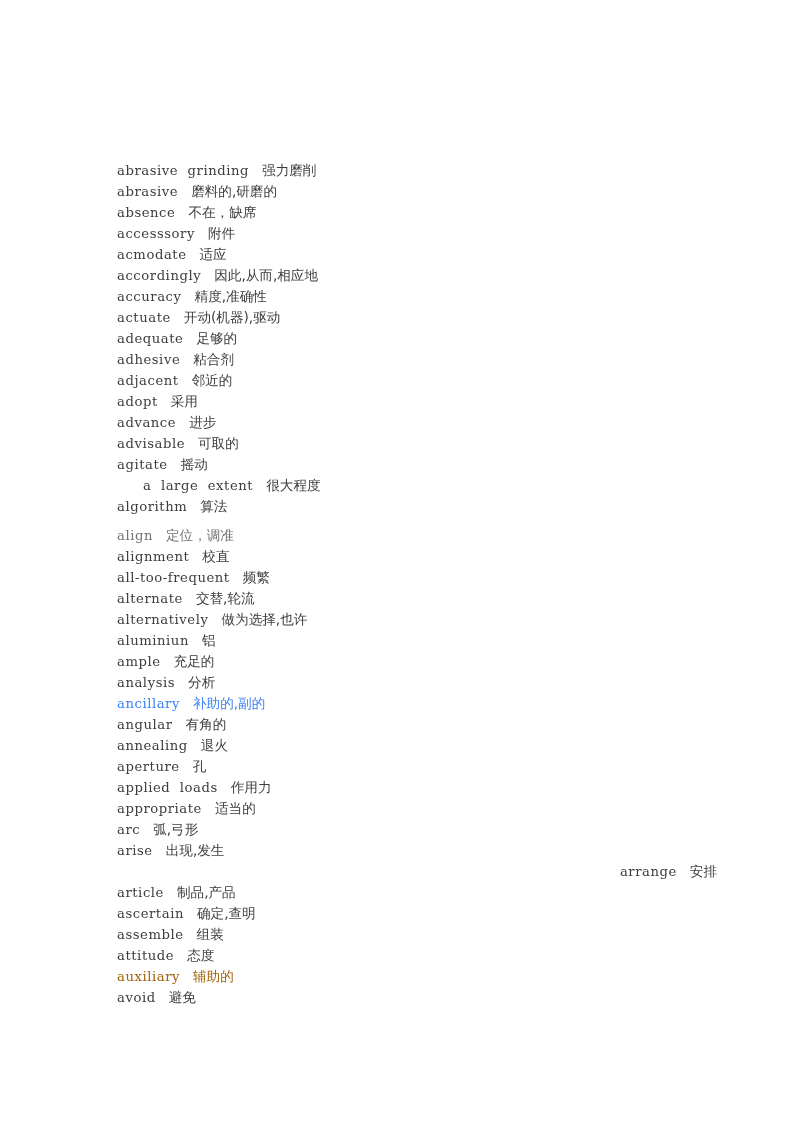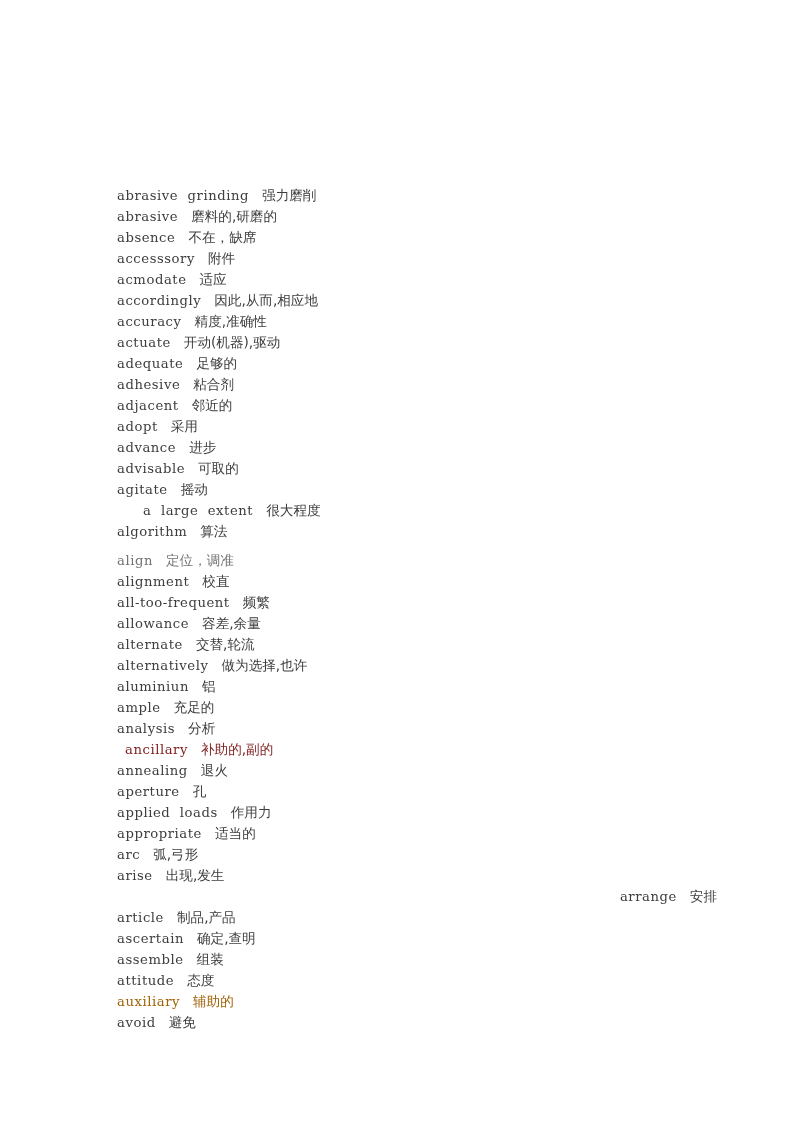--- a/index.html
+++ b/index.html
@@ -52,47 +52,47 @@
     font-size: 13.6px;
     letter-spacing: 0;
   }
   .gap-md { display: inline-block; width: 13px; }
 </style>
 </head>
 <body style="background: rgb(255, 255, 255);">
 
 <div class="page" style="background: rgb(255, 255, 255);">
   <div class="glossary">
-      <div class="entry" style="color: rgb(61, 61, 61); margin-top: 25px;"><span class="term">abrasive  grinding</span><span class="gap-md"></span><span class="gloss">强力磨削</span></div>
+      <div class="entry" style="color: rgb(61, 61, 61);"><span class="term">abrasive  grinding</span><span class="gap-md"></span><span class="gloss">强力磨削</span></div>
       <div class="entry" style="color: rgb(61, 61, 61);"><span class="term">abrasive</span><span class="gap-md"></span><span class="gloss">磨料的,研磨的</span></div>
       <div class="entry" style="color: rgb(61, 61, 61);"><span class="term">absence</span><span class="gap-md"></span><span class="gloss">不在，缺席</span></div>
       <div class="entry" style="color: rgb(61, 61, 61);"><span class="term">accesssory</span><span class="gap-md"></span><span class="gloss">附件</span></div>
       <div class="entry" style="color: rgb(61, 61, 61);"><span class="term">acmodate</span><span class="gap-md"></span><span class="gloss">适应</span></div>
       <div class="entry" style="color: rgb(61, 61, 61);"><span class="term">accordingly</span><span class="gap-md"></span><span class="gloss">因此,从而,相应地</span></div>
       <div class="entry" style="color: rgb(61, 61, 61);"><span class="term">accuracy</span><span class="gap-md"></span><span class="gloss">精度,准确性</span></div>
       <div class="entry" style="color: rgb(61, 61, 61);"><span class="term">actuate</span><span class="gap-md"></span><span class="gloss">开动(机器),驱动</span></div>
       <div class="entry" style="color: rgb(61, 61, 61);"><span class="term">adequate</span><span class="gap-md"></span><span class="gloss">足够的</span></div>
       <div class="entry" style="color: rgb(61, 61, 61);"><span class="term">adhesive</span><span class="gap-md"></span><span class="gloss">粘合剂</span></div>
       <div class="entry" style="color: rgb(61, 61, 61);"><span class="term">adjacent</span><span class="gap-md"></span><span class="gloss">邻近的</span></div>
       <div class="entry" style="color: rgb(61, 61, 61);"><span class="term">adopt</span><span class="gap-md"></span><span class="gloss">采用</span></div>
       <div class="entry" style="color: rgb(61, 61, 61);"><span class="term">advance</span><span class="gap-md"></span><span class="gloss">进步</span></div>
       <div class="entry" style="color: rgb(61, 61, 61);"><span class="term">advisable</span><span class="gap-md"></span><span class="gloss">可取的</span></div>
       <div class="entry" style="color: rgb(61, 61, 61);"><span class="term">agitate</span><span class="gap-md"></span><span class="gloss">摇动</span></div>
       <div class="entry" style="color: rgb(61, 61, 61); margin-left: 26px;"><span class="term">a  large  extent</span><span class="gap-md"></span><span class="gloss">很大程度</span></div>
       <div class="entry" style="color: rgb(61, 61, 61);"><span class="term">algorithm</span><span class="gap-md"></span><span class="gloss">算法</span></div>
       <div class="entry" style="color: #737373; margin-top: 8px;"><span class="term">align</span><span class="gap-md"></span><span class="gloss">定位，调准</span></div>
       <div class="entry" style="color: rgb(61, 61, 61);"><span class="term">alignment</span><span class="gap-md"></span><span class="gloss">校直</span></div>
       <div class="entry" style="color: rgb(61, 61, 61);"><span class="term">all-too-frequent</span><span class="gap-md"></span><span class="gloss">频繁</span></div>
-      <div class="entry" style="color: rgb(61, 61, 61);"><span class="term">allowance</span><span class="gap-md"></span><span class="gloss">容差,余量</span></div>
       <div class="entry" style="color: rgb(61, 61, 61);"><span class="term">alternate</span><span class="gap-md"></span><span class="gloss">交替,轮流</span></div>
       <div class="entry" style="color: rgb(61, 61, 61);"><span class="term">alternatively</span><span class="gap-md"></span><span class="gloss">做为选择,也许</span></div>
       <div class="entry" style="color: rgb(61, 61, 61);"><span class="term">aluminiun</span><span class="gap-md"></span><span class="gloss">铝</span></div>
       <div class="entry" style="color: rgb(61, 61, 61);"><span class="term">ample</span><span class="gap-md"></span><span class="gloss">充足的</span></div>
       <div class="entry" style="color: rgb(61, 61, 61);"><span class="term">analysis</span><span class="gap-md"></span><span class="gloss">分析</span></div>
-      <div class="entry" style="color: #7f1d1d; margin-left: 8px;"><span class="term">ancillary</span><span class="gap-md"></span><span class="gloss">补助的,副的</span></div>
+      <div class="entry" style="color: #3b82f6;"><span class="term">ancillary</span><span class="gap-md"></span><span class="gloss">补助的,副的</span></div>
+      <div class="entry" style="color: rgb(61, 61, 61);"><span class="term">angular</span><span class="gap-md"></span><span class="gloss">有角的</span></div>
       <div class="entry" style="color: rgb(61, 61, 61);"><span class="term">annealing</span><span class="gap-md"></span><span class="gloss">退火</span></div>
       <div class="entry" style="color: rgb(61, 61, 61);"><span class="term">aperture</span><span class="gap-md"></span><span class="gloss">孔</span></div>
       <div class="entry" style="color: rgb(61, 61, 61);"><span class="term">applied  loads</span><span class="gap-md"></span><span class="gloss">作用力</span></div>
       <div class="entry" style="color: rgb(61, 61, 61);"><span class="term">appropriate</span><span class="gap-md"></span><span class="gloss">适当的</span></div>
       <div class="entry" style="color: rgb(61, 61, 61);"><span class="term">arc</span><span class="gap-md"></span><span class="gloss">弧,弓形</span></div>
       <div class="entry" style="color: rgb(61, 61, 61);"><span class="term">arise</span><span class="gap-md"></span><span class="gloss">出现,发生</span></div>
       <div class="entry" style="color: rgb(61, 61, 61); text-align: right;"><span class="term">arrange</span><span class="gap-md"></span><span class="gloss">安排</span></div>
       <div class="entry" style="color: rgb(61, 61, 61);"><span class="term">article</span><span class="gap-md"></span><span class="gloss">制品,产品</span></div>
       <div class="entry" style="color: rgb(61, 61, 61);"><span class="term">ascertain</span><span class="gap-md"></span><span class="gloss">确定,查明</span></div>
       <div class="entry" style="color: rgb(61, 61, 61);"><span class="term">assemble</span><span class="gap-md"></span><span class="gloss">组装</span></div>

